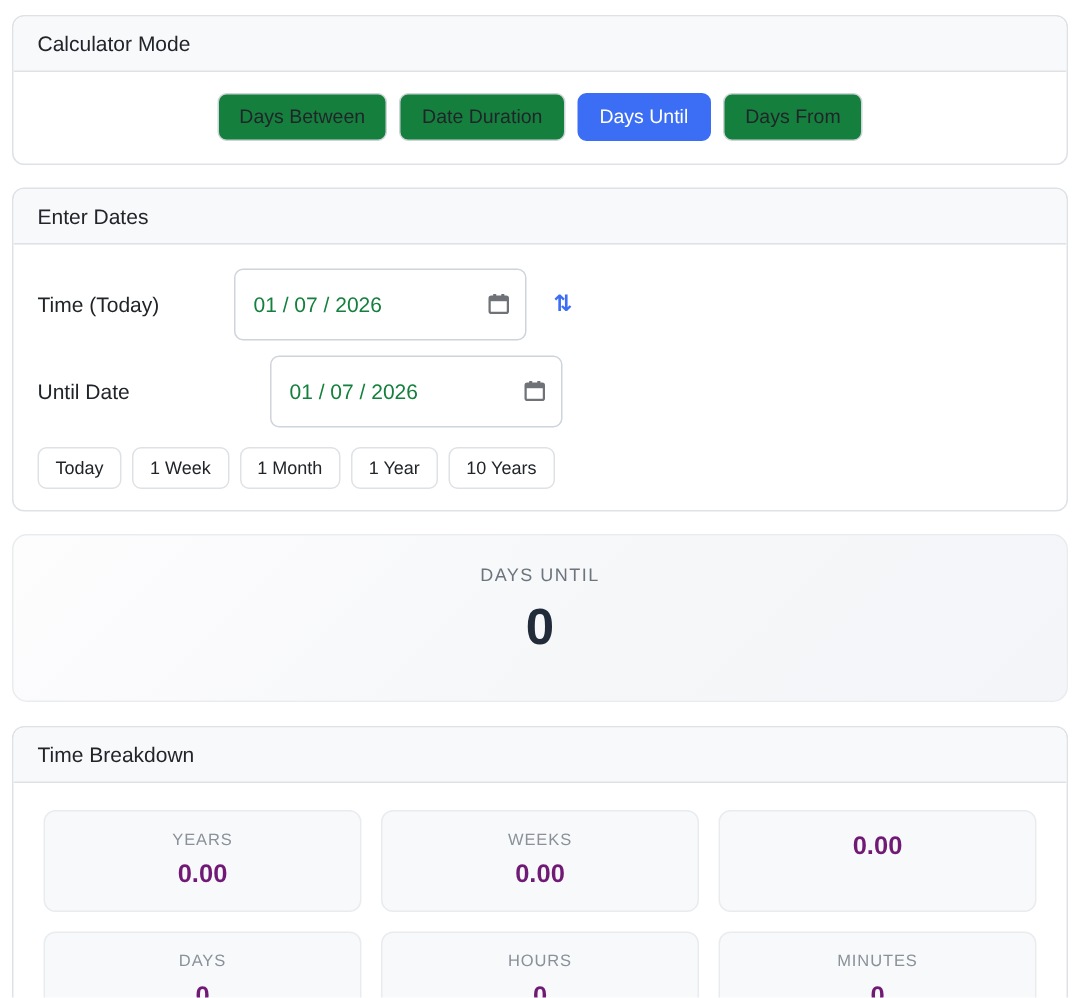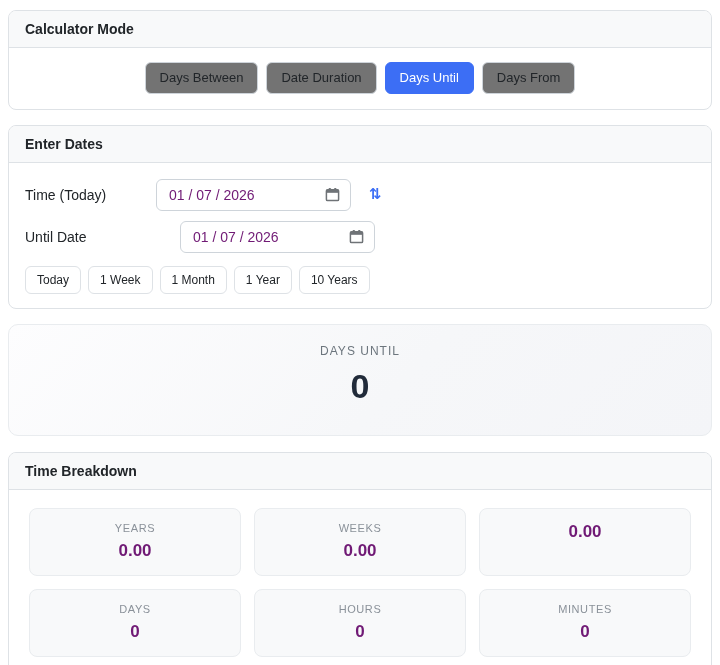--- a/index.html
+++ b/index.html
@@ -13,63 +13,63 @@
     border:1px solid #dee2e6;
     border-radius:8px;
     background:#fff;
     margin-bottom:15px;
     overflow:hidden;
   }
   .card-header {
     background:#f8f9fa;
     border-bottom:1px solid #dee2e6;
     padding:10px 16px;
-    font-weight:bold;
+    font-weight:normal;
     font-size:14px;
     color:#212529;
   }
   
   .mode-body {
     padding:14px 16px 15px;
     display:flex;
     justify-content:center;
     gap:8px;
   }
   .mode-btn {
     font-family:"Liberation Sans", sans-serif;
-    background:#737373;
+    background:#15803d;
     border:1px solid #ced4da;
     border-radius:6px;
     padding:7px 14px;
     font-size:13px;
     color:#212529;
     cursor:pointer;
     line-height:1.2;
   }
   .mode-btn.active {
     background:#3c6ef5;
     border-color:#3c6ef5;
     color:#fff;
   }
   
   .dates-body { padding:16px 16px 14px; }
   .date-row { display:flex; align-items:center; margin-bottom:10px; }
   .date-label { width:131px; font-size:14px; color:#212529; }
   .date-input {
     width:195px;
-    height:32px;
+    height:48px;
     border:1px solid #ced4da;
     border-radius:6px;
     background:#fff;
     display:flex;
     align-items:center;
     justify-content:space-between;
     padding:0 10px 0 12px;
     font-size:14px;
-    color:#701a75;
+    color:#15803d;
     cursor:text;
   }
   .cal-icon { width:15px; height:15px; display:block; }
   .swap-btn {
     margin-left:18px;
     background:none;
     border:none;
     color:#3c6ef5;
     font-size:15px;
     font-weight:bold;

